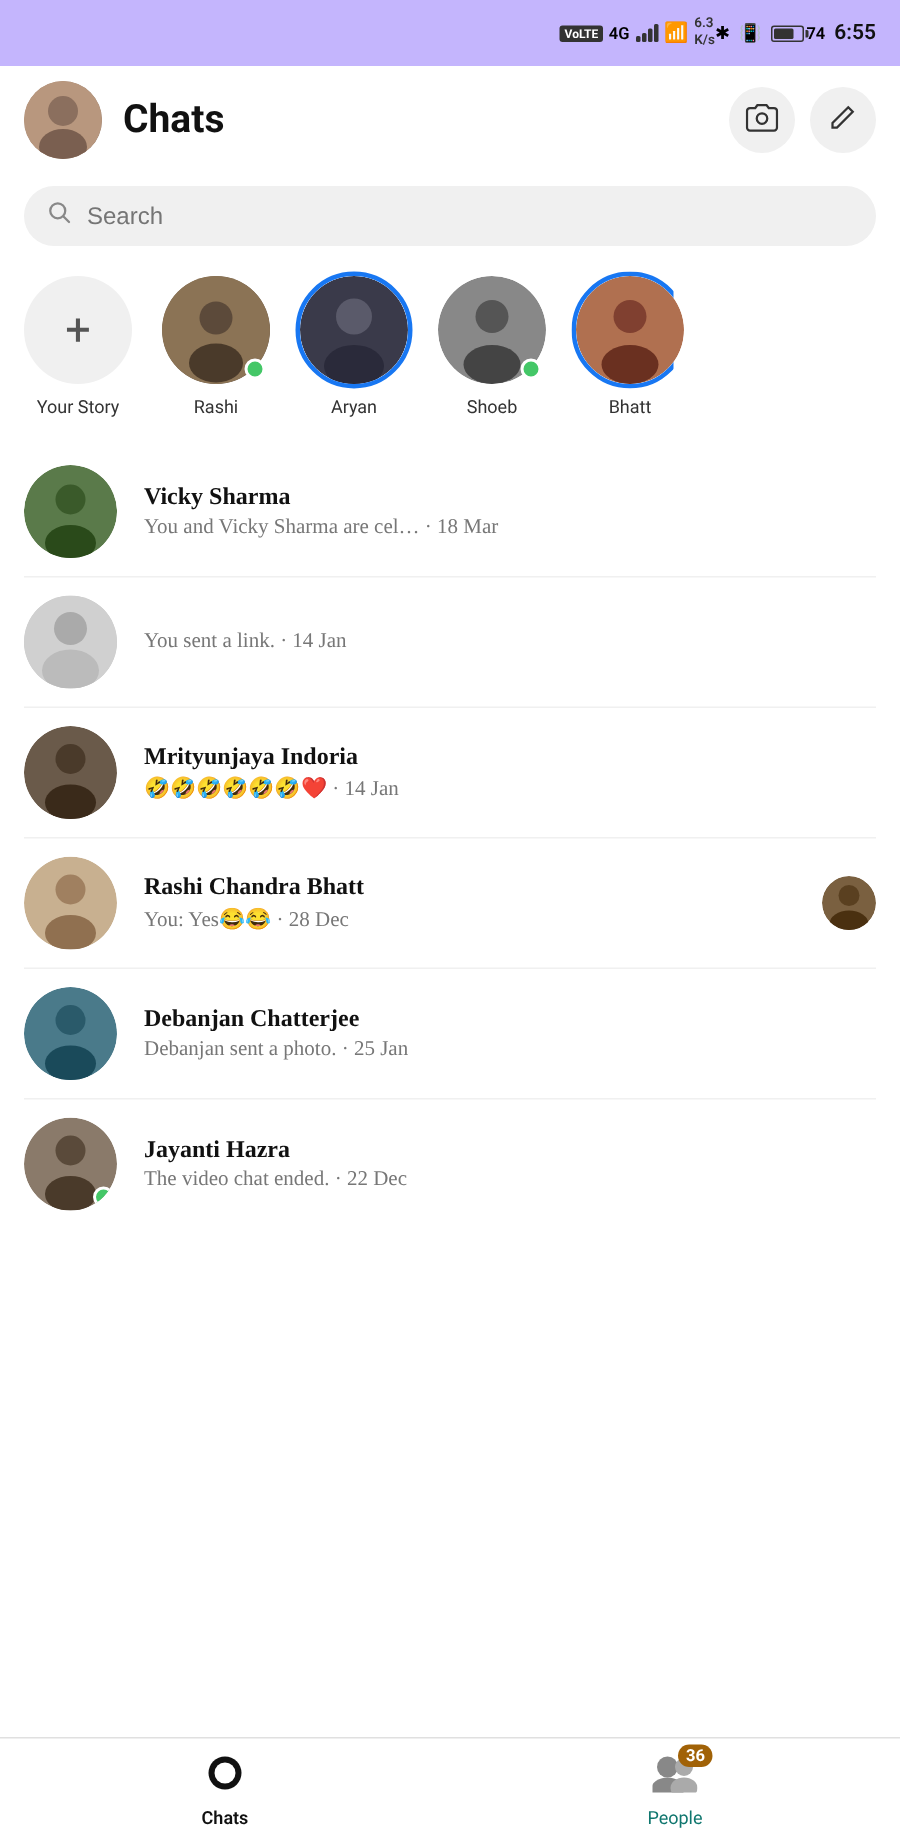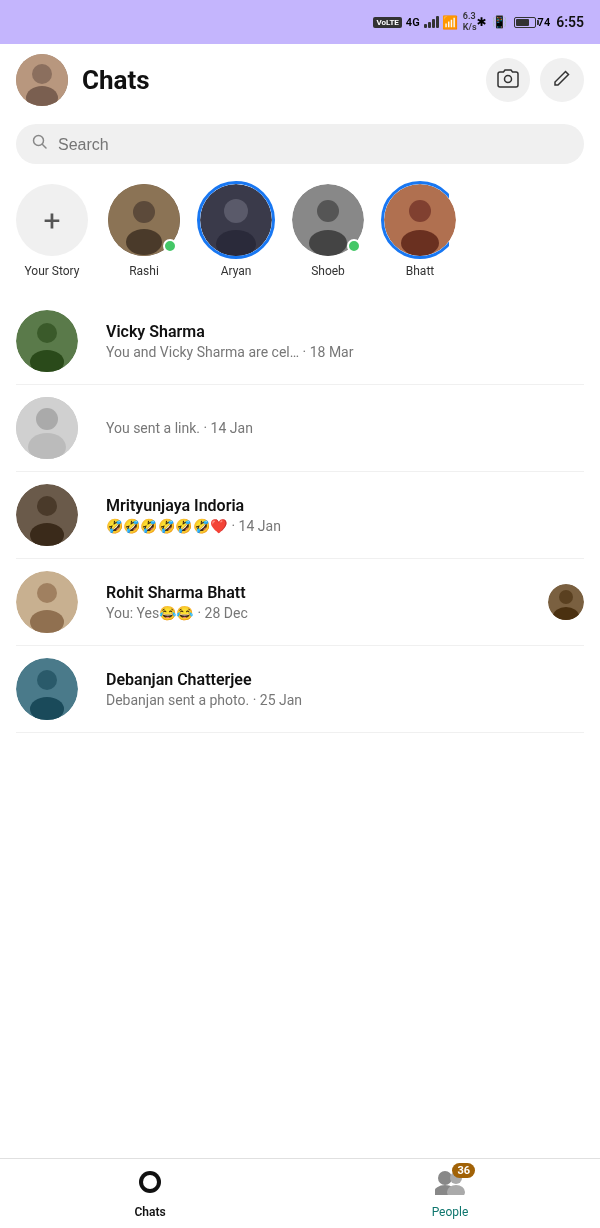--- a/index.html
+++ b/index.html
@@ -242,23 +242,24 @@
     }
 
     
     .chat-list {
       padding: 0;
     }
     .chat-item {
       display: flex;
       align-items: center;
       padding: 12px 16px;
-      gap: 28px;
+      gap: 18px;
       cursor: pointer;
       position: relative;
+      font-family: Liberation Serif, serif;
     }
     .chat-avatar {
       width: 62px;
       height: 62px;
       border-radius: 50%;
       overflow: hidden;
       flex-shrink: 0;
       position: relative;
     }
     .chat-online-dot {
@@ -566,21 +567,21 @@
 
   <div class="chat-item">
     <div class="chat-avatar">
       <svg width="62" height="62" viewBox="0 0 62 62">
         <circle cx="31" cy="31" r="31" fill="#c8b090"></circle>
         <circle cx="31" cy="22" r="10" fill="#a08060"></circle>
         <ellipse cx="31" cy="51" rx="17" ry="12" fill="#907050"></ellipse>
       </svg>
     </div>
     <div class="chat-info">
-      <div class="chat-name">Rohit Sharma Bhatt</div>
+      <div class="chat-name">Rashi Chandra Bhatt</div>
       <div class="chat-preview">You: Yes😂😂 · 28 Dec</div>
     </div>
     <div class="chat-meta">
       <div class="chat-thumb">
         <svg width="36" height="36" viewBox="0 0 36 36">
           <circle cx="18" cy="18" r="18" fill="#7a6040"></circle>
           <circle cx="18" cy="13" r="7" fill="#5a4020"></circle>
           <ellipse cx="18" cy="32" rx="13" ry="9" fill="#4a3010"></ellipse>
         </svg>
       </div>
@@ -596,20 +597,34 @@
         <ellipse cx="31" cy="51" rx="17" ry="12" fill="#1a4a5a"></ellipse>
       </svg>
     </div>
     <div class="chat-info">
       <div class="chat-name">Debanjan Chatterjee</div>
       <div class="chat-preview">Debanjan sent a photo. · 25 Jan</div>
     </div>
   </div>
   <div class="divider"></div>
 
+  <div class="chat-item">
+    <div class="chat-avatar" style="position:relative;">
+      <svg width="62" height="62" viewBox="0 0 62 62">
+        <circle cx="31" cy="31" r="31" fill="#8a7a6a"></circle>
+        <circle cx="31" cy="22" r="10" fill="#5a4a3a"></circle>
+        <ellipse cx="31" cy="51" rx="17" ry="12" fill="#4a3a2a"></ellipse>
+      </svg>
+      <div class="chat-online-dot"></div>
+    </div>
+    <div class="chat-info">
+      <div class="chat-name">Jayanti Hazra</div>
+      <div class="chat-preview">The video chat ended. · 22 Dec</div>
+    </div>
+  </div>
 
 </div>
 
 <div class="bottom-spacer"></div>
 
 <div class="bottom-nav">
 
   <div class="nav-item active">
     <span class="nav-icon">
       <svg width="26" height="26" viewBox="0 0 26 26" fill="none">

